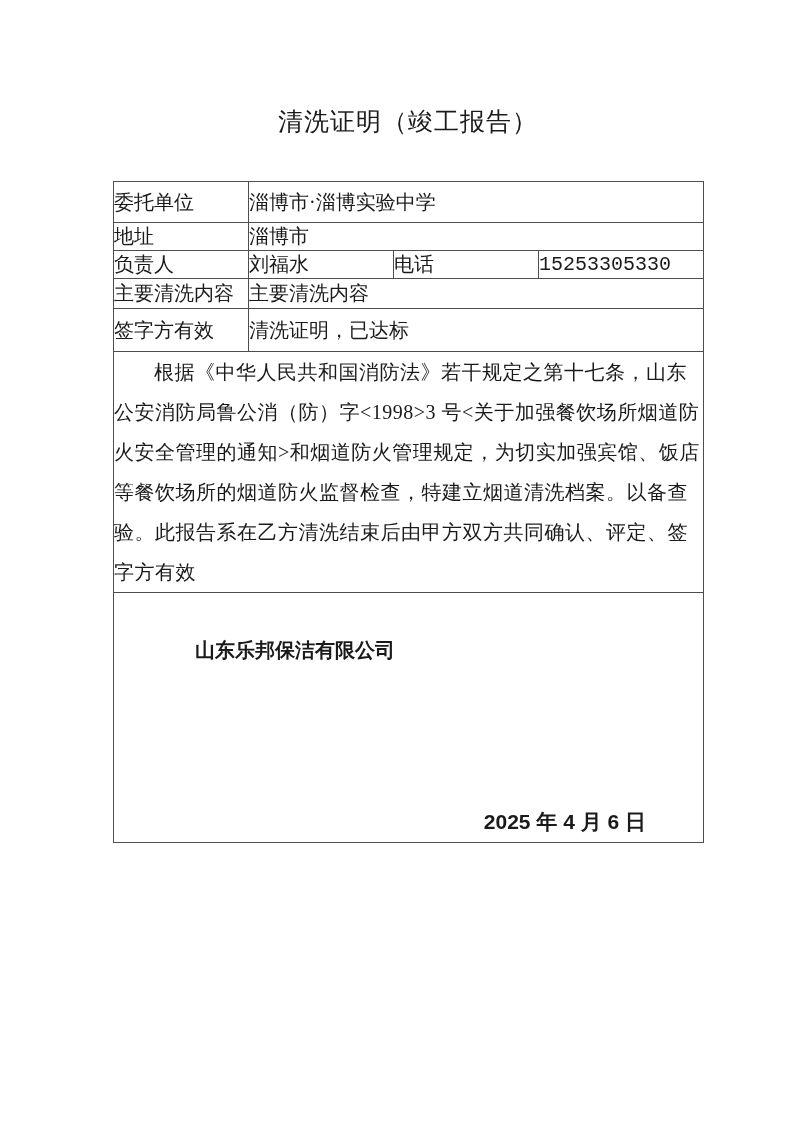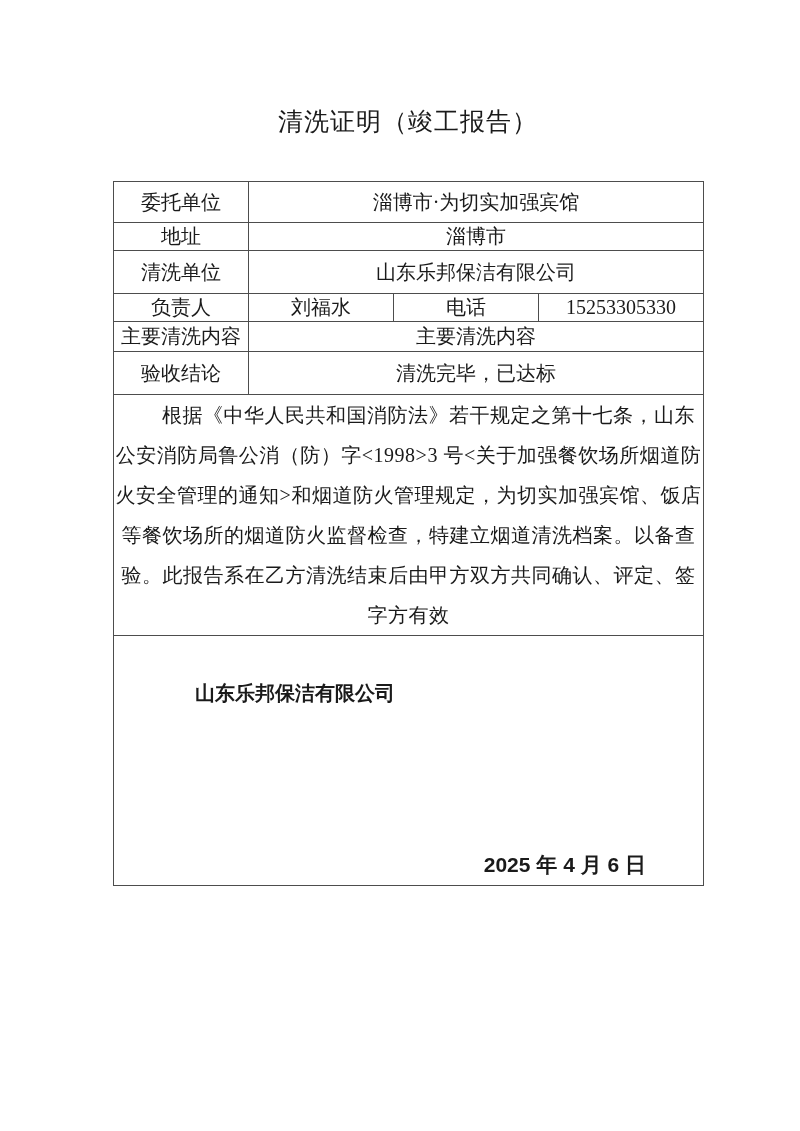--- a/index.html
+++ b/index.html
@@ -11,36 +11,36 @@
   .doc-title{
     position:absolute;top:97px;left:0;width:800px;margin:8px;
     text-align:center;font-size:25px;font-weight:400;letter-spacing:1px;
   }
   table.report{
     position:absolute;left:113px;top:181px;width:590px;
     border-collapse:collapse;table-layout:fixed;
   }
   table.report td{
     border:1px solid #4d4d4d;
-    text-align:center;vertical-align:middle;
+    text-align:left;vertical-align:middle;
     font-size:20px;font-weight:400;padding:0;overflow:hidden;
     color:#1a1a1a;
   }
   tr.r1{height:41px}
   tr.r2{height:25px}
   tr.r3{height:43px}
   tr.r4{height:24px}
   tr.r5{height:43px}
   tr.r6{height:30px}
   tr.r7{height:43px}
   tr.r8{height:42px}
   tr.r9 td{height:213px}
   tr.r10 td{height:249px}
   td.merged{padding-right:80px}
-  td.num{font-family:Liberation Serif, serif;font-size:19px}
+  td.num{font-family:Liberation Mono, monospace;font-size:19px}
   td.para-cell{
     text-align:justify;vertical-align:top;
     padding:6px 10px 0 7px;
     margin-top:12px;
   }
   td.para-cell p{
     margin:0;text-indent:2em;font-size:20px;line-height:40px;
     letter-spacing:.5px;
   }
   td.sig-cell{position:relative;padding:0}
@@ -66,49 +66,45 @@
     <colgroup>
       <col style="width:135px">
       <col style="width:145px">
       <col style="width:145px">
       <col style="width:165px">
     </colgroup>
 
     <tbody>
         <tr class="r1">
       <td>委托单位</td>
-      <td class="merged" colspan="3">淄博市·为切实加强宾馆</td>
+      <td class="merged" colspan="3">淄博市·淄博实验中学</td>
     </tr>
 
     <tr class="r2">
       <td>地址</td>
       <td class="merged" colspan="3">淄博市</td>
     </tr>
 
-    <tr class="r3">
-      <td>清洗单位</td>
-      <td class="merged" colspan="3">山东乐邦保洁有限公司</td>
-    </tr>
 
     <tr class="r4">
       <td>负责人</td>
       <td>刘福水</td>
       <td>电话</td>
       <td class="num">15253305330</td>
     </tr>
 
 
     <tr class="r6">
       <td>主要清洗内容</td>
       <td class="merged" colspan="3">主要清洗内容</td>
     </tr>
 
     <tr class="r7">
-      <td>验收结论</td>
-      <td class="merged" colspan="3">清洗完毕，已达标</td>
+      <td>签字方有效</td>
+      <td class="merged" colspan="3">清洗证明，已达标</td>
     </tr>
 
 
     <tr class="r9">
       <td class="para-cell" colspan="4">
         <p>根据《中华人民共和国消防法》若干规定之第十七条，山东公安消防局鲁公消（防）字&lt;1998&gt;3 号&lt;关于加强餐饮场所烟道防火安全管理的通知&gt;和烟道防火管理规定，为切实加强宾馆、饭店等餐饮场所的烟道防火监督检查，特建立烟道清洗档案。以备查验。此报告系在乙方清洗结束后由甲方双方共同确认、评定、签字方有效</p>
       </td>
     </tr>
 
     <tr class="r10">

